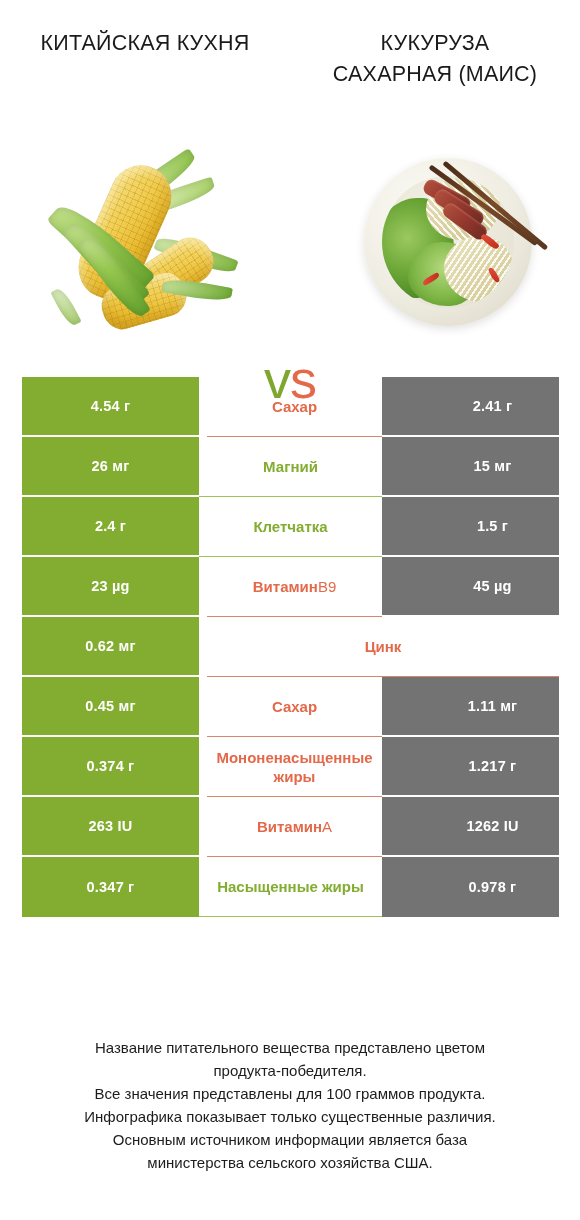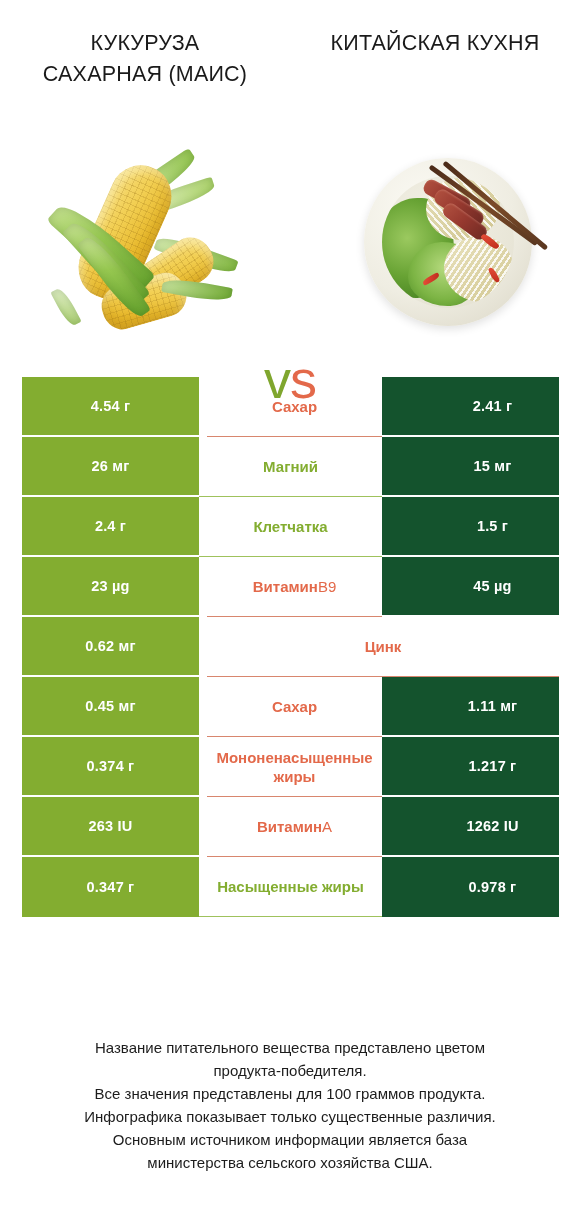--- a/index.html
+++ b/index.html
@@ -196,21 +196,21 @@
     align-items: center;
     justify-content: center;
     color: #ffffff;
     font-size: 14.5px;
     font-weight: 600;
     letter-spacing: .2px;
     position: relative;
     z-index: 2;
   }
   .cell-left  { background: #83AD30; border-bottom: 2px solid #ffffff; }
-  .cell-right { background: #14532d; border-bottom: 2px solid #ffffff; padding-left: 44px; }
+  .cell-right { background: #737373; border-bottom: 2px solid #ffffff; padding-left: 44px; }
   .row:last-child .cell-left,
   .row:last-child .cell-right { border-bottom: none; }
 
   .cell-mid {
     flex: 1;
     display: flex;
     align-items: center;
     justify-content: center;
     text-align: center;
     background: #ffffff;
@@ -243,24 +243,24 @@
   }
   .footer p { margin: 0; }
 </style>
 </head>
 <body>
 
 <div class="page">
 
   <div class="titles">
     <div class="title-col">
+      <div class="title-text">КИТАЙСКАЯ КУХНЯ</div>
+    </div>
+    <div class="title-col">
       <div class="title-text">КУКУРУЗА САХАРНАЯ (МАИС)</div>
-    </div>
-    <div class="title-col">
-      <div class="title-text">КИТАЙСКАЯ КУХНЯ</div>
     </div>
   </div>
 
   <div class="hero">
 
     <div class="corn-wrap">
       <div class="husk h4"></div>
       <div class="husk h5"></div>
       <div class="cob cob-1"></div>
       <div class="husk h6"></div>

